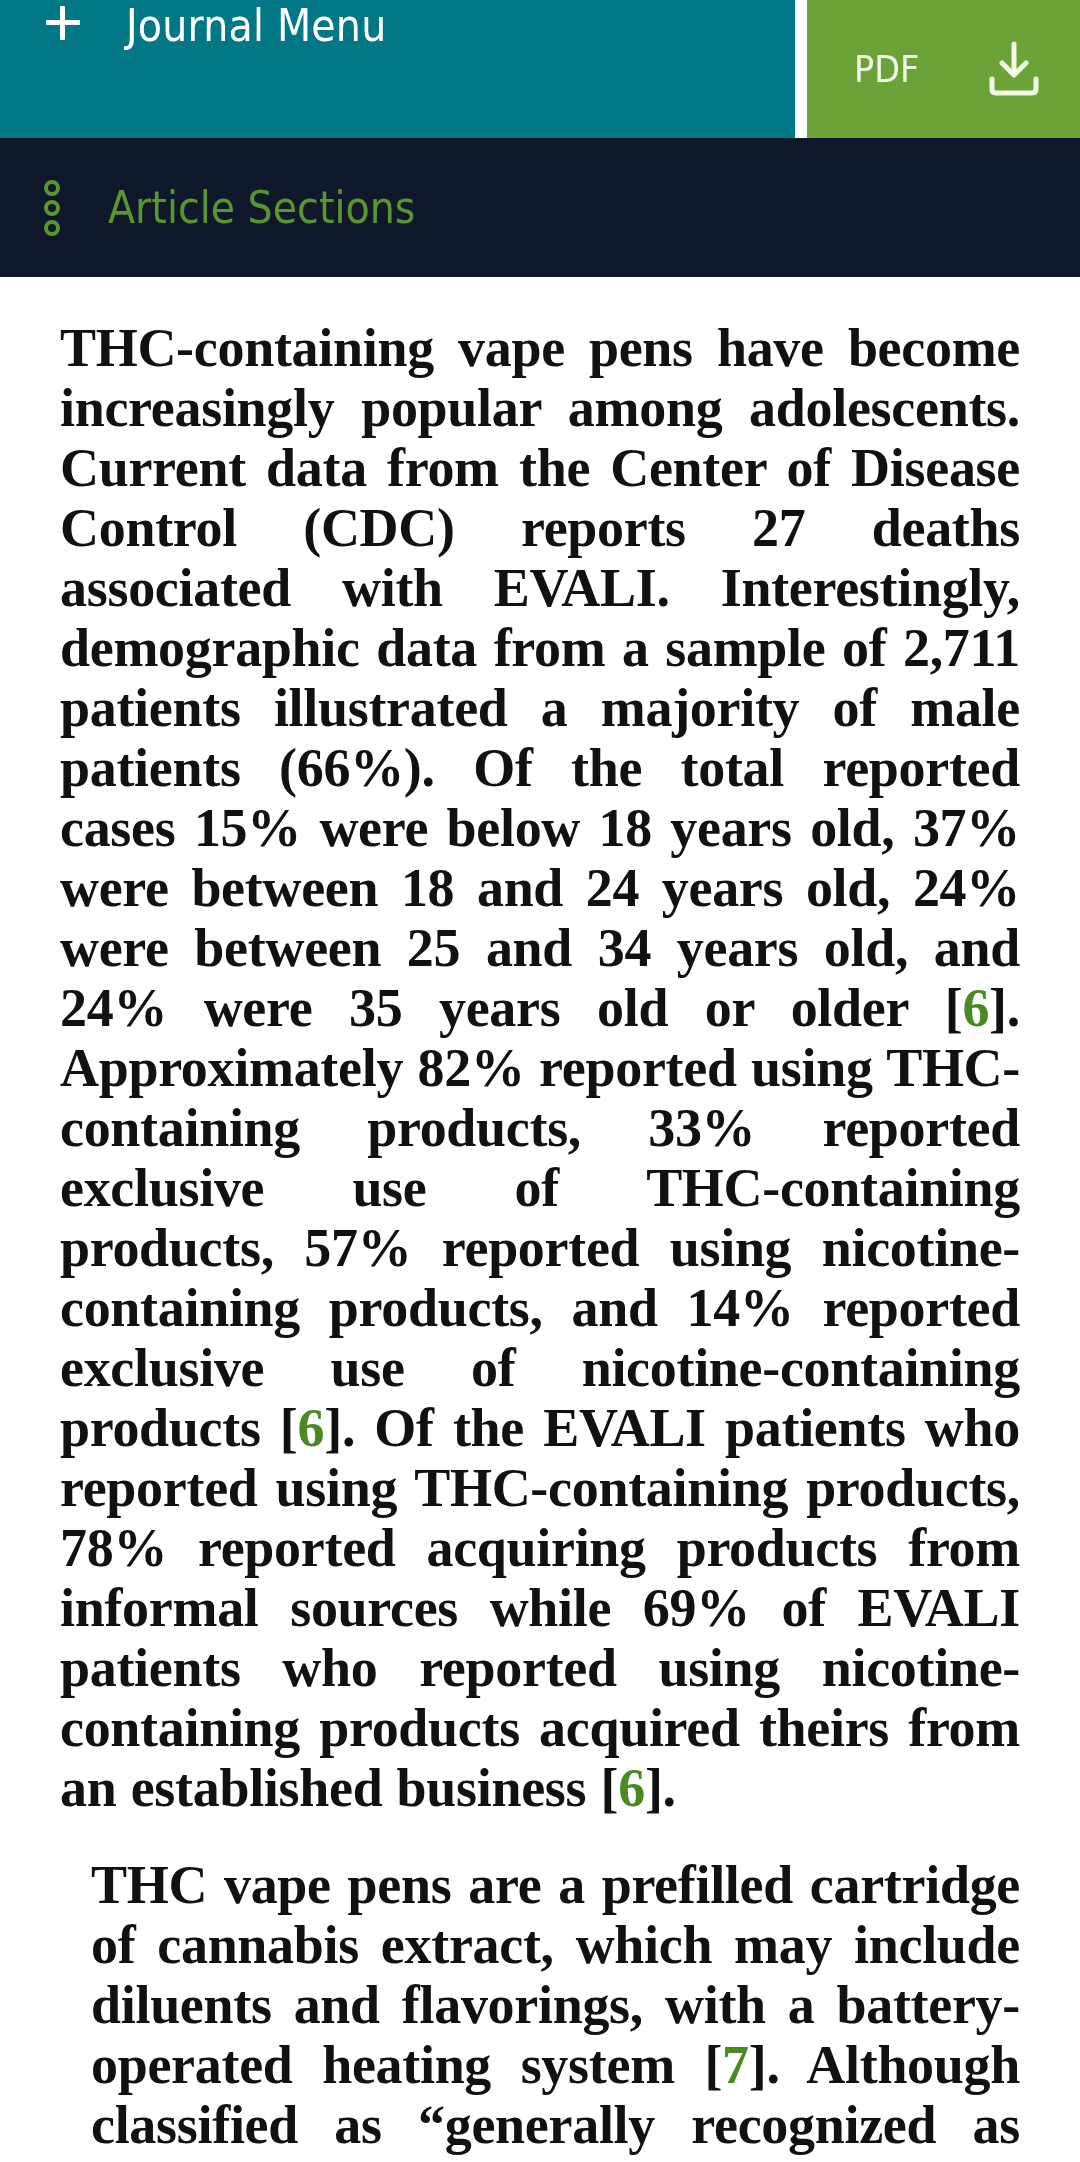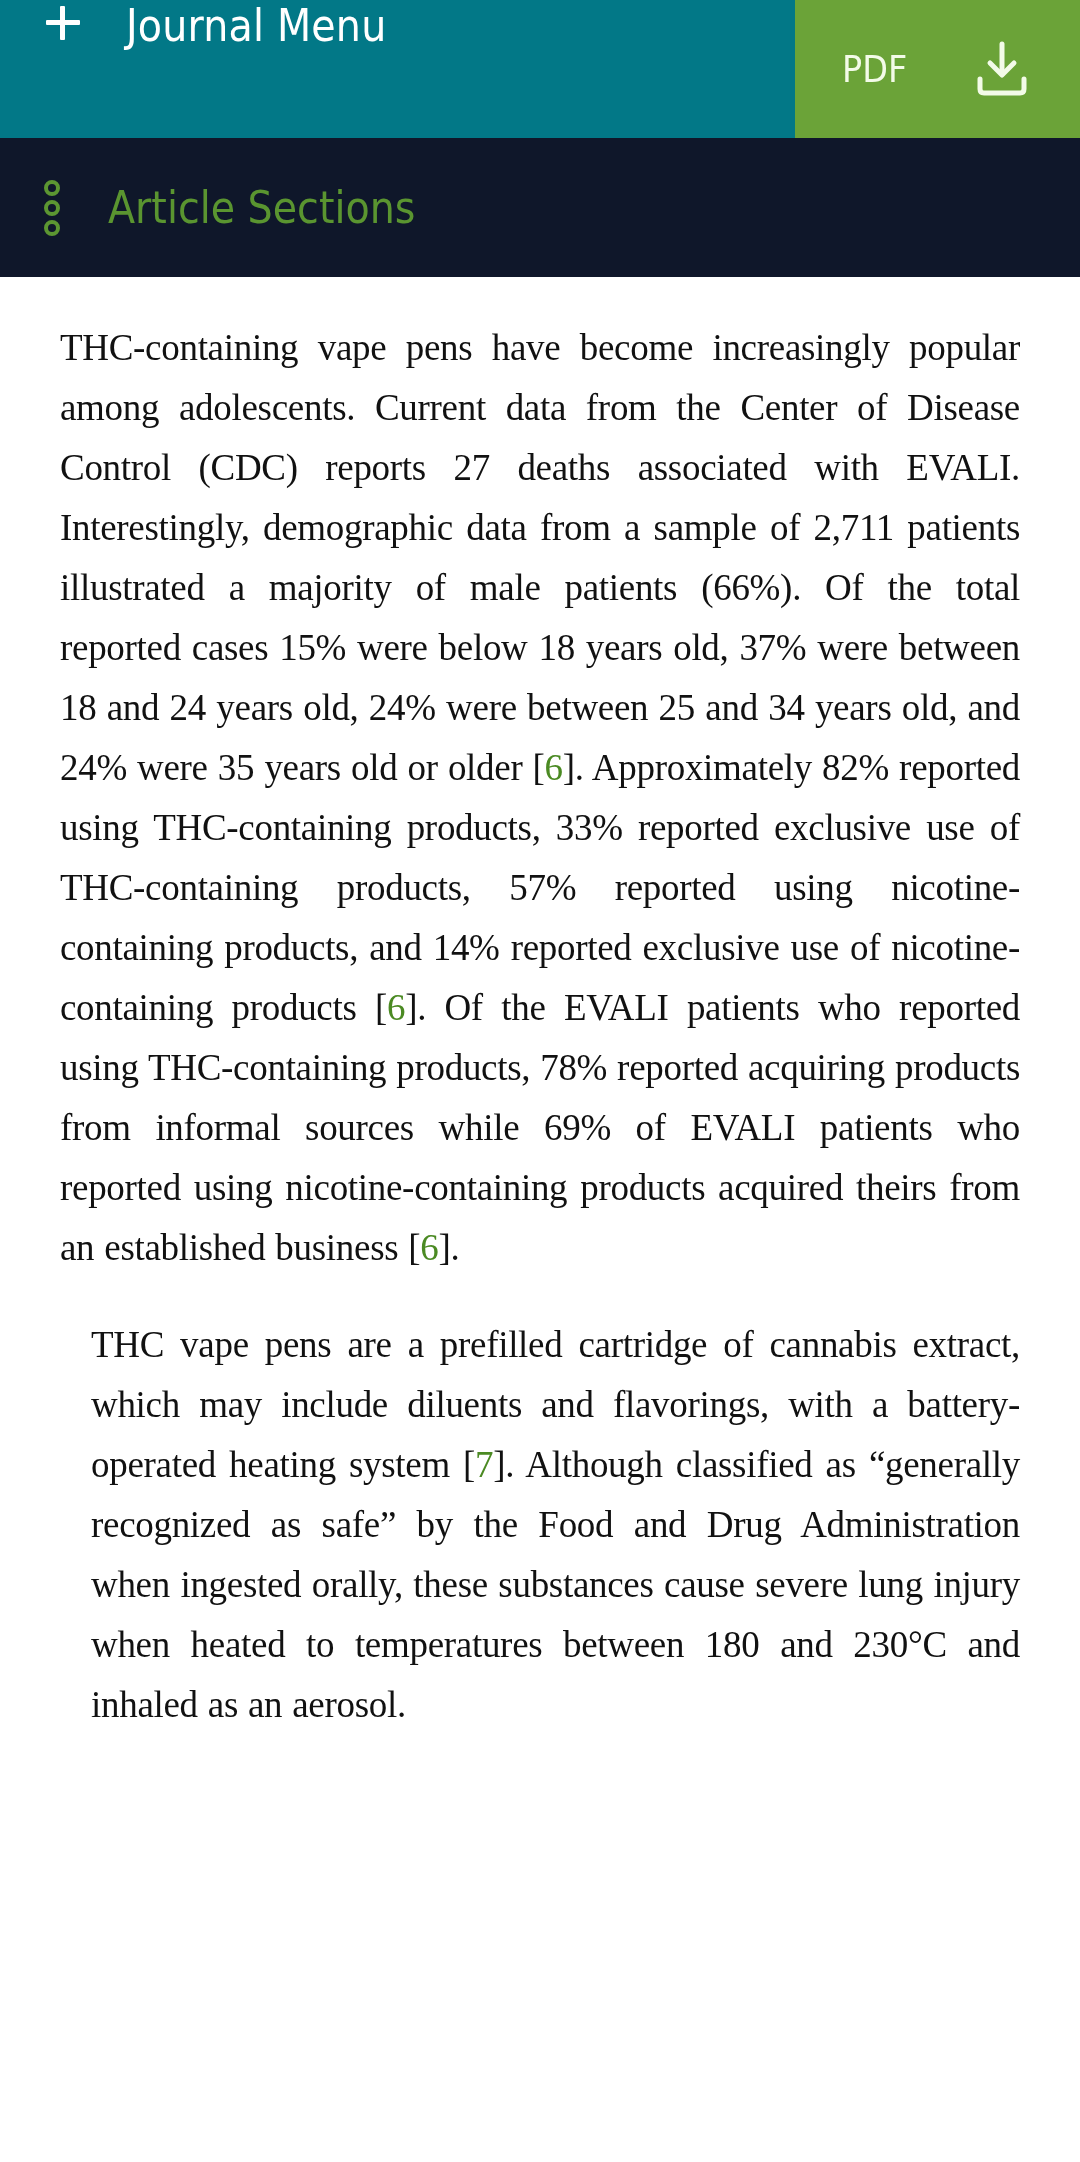--- a/index.html
+++ b/index.html
@@ -51,20 +51,21 @@
     }
 
     .pdf-button {
       flex: 1;
       height: 138px;
       background: #6ba338;
       display: flex;
       align-items: center;
       padding-left: 47px;
       cursor: pointer;
+      margin-left: 12px;
     }
     .pdf-label {
       color: #f3fbe8;
       font-family: "DejaVu Sans", sans-serif;
       font-size: 38px;
       transform: scaleX(0.88);
       transform-origin: left center;
       margin-right: 60px;
     }
     .download-icon { width: 52px; height: 56px; }
@@ -103,28 +104,29 @@
     }
 
     
     .article {
       position: absolute;
       left: 60px; top: 318px;
       width: 960px;
     }
     .paragraph {
       font-family: "Liberation Serif", "DejaVu Serif", serif;
-      font-size: 37px;
+      font-size: 54px;
       line-height: 60px;
       color: #111111;
       text-align: justify;
       text-align-last: left;
       hyphens: none;
       letter-spacing: -0.3px;
       word-spacing: 1px;
+      font-weight: bold;
     }
     .paragraph + .paragraph { margin-top: 37px; margin-left: 31px; }
     .cite {
       color: #4b8a23;
       text-decoration: none;
       cursor: pointer;
     }
   </style>
 </head>
 <body>

